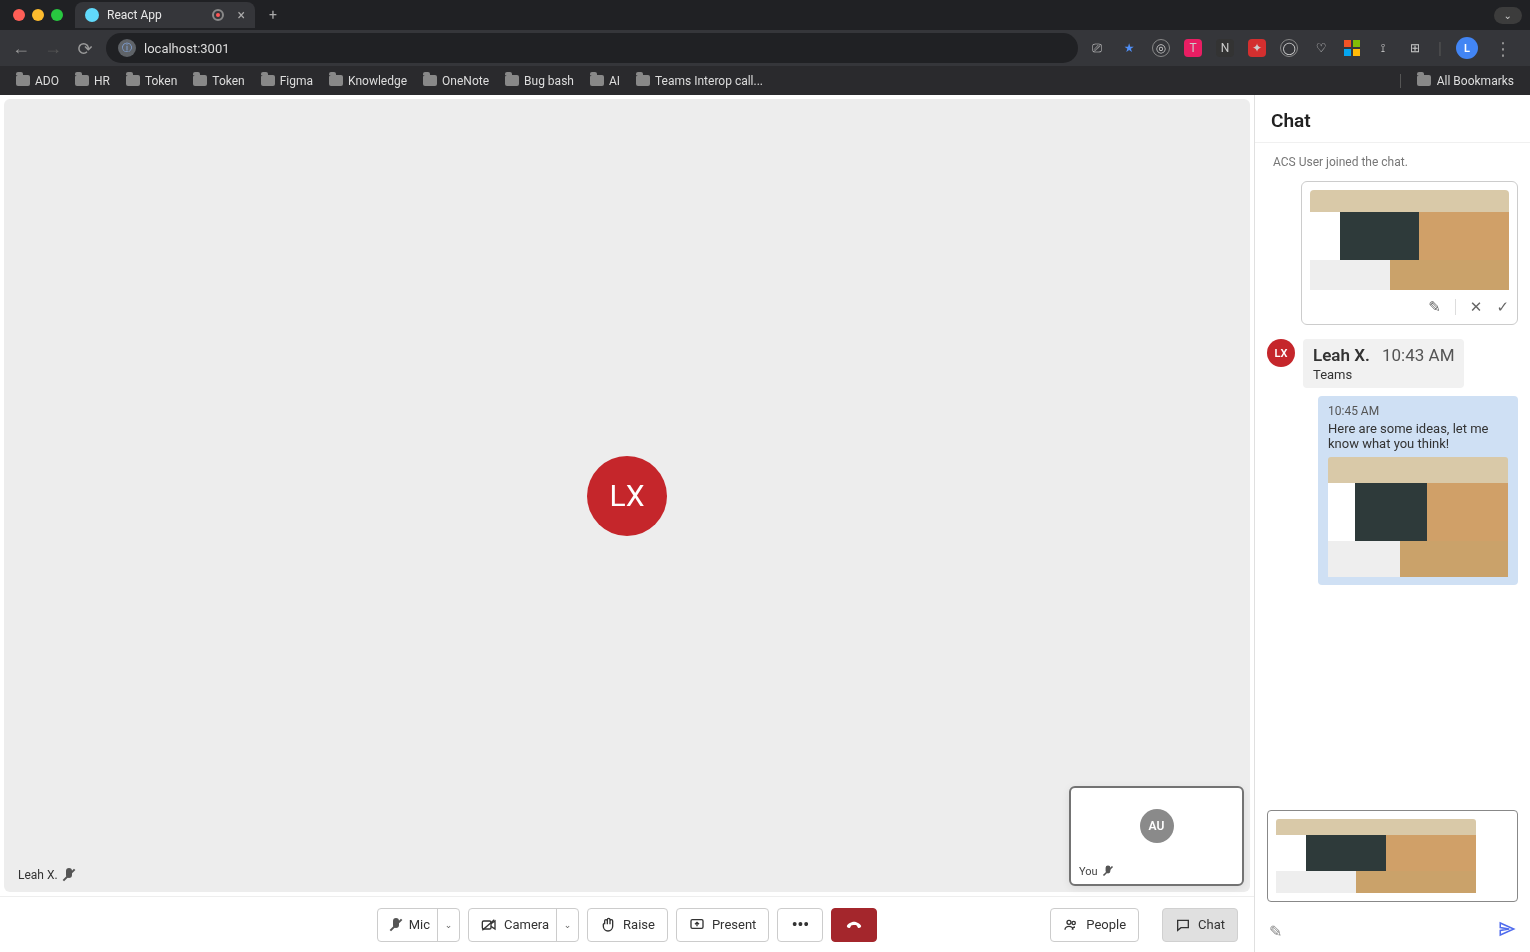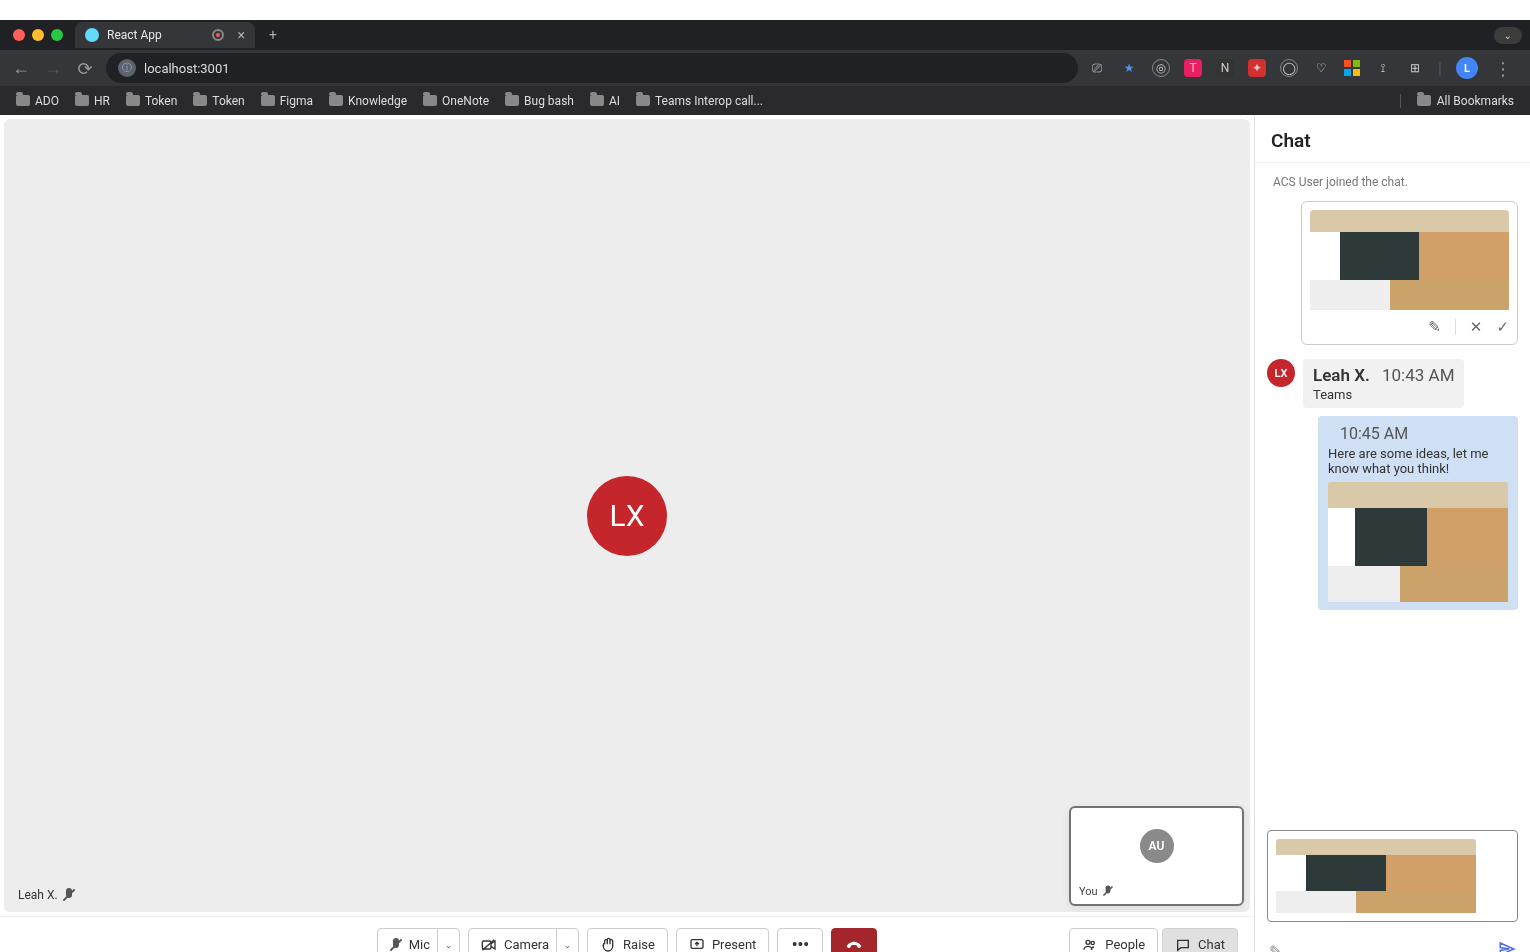--- a/index.html
+++ b/index.html
@@ -1,19 +1,19 @@
 <!DOCTYPE html>
 <html><head>
 <meta charset="utf-8">
 <style>
 * { margin: 0; padding: 0; box-sizing: border-box; font-family: -apple-system, BlinkMacSystemFont, "Segoe UI", Roboto, sans-serif; }
 html, body { width: 1530px; height: 952px; overflow: hidden; background: #fff; }
 
 
-.browser-chrome { background: #2a2a2a; color: #ccc; height: 95px; display: flex; flex-direction: column; margin-top: 20px; }
+.browser-chrome { background: #2a2a2a; color: #ccc; height: 95px; display: flex; flex-direction: column; }
 .tab-strip { height: 30px; display: flex; align-items: center; padding: 0 8px; background: #202124; }
 .window-controls { display: flex; gap: 7px; margin-right: 12px; margin-left: 5px;}
 .wc-dot { width: 12px; height: 12px; border-radius: 50%; }
 .wc-close { background: #ff5f57; } .wc-min { background: #febc2e; } .wc-max { background: #28c840; }
 .tab { background: #35363a; border-radius: 8px 8px 0 0; padding: 5px 10px; display: flex; align-items: center; gap: 8px; font-size: 12px; color: #e8e8e8; width: 180px; }
 .tab-favicon { width: 14px; height: 14px; background: #61dafb; border-radius: 50%; }
 .close-x, .newtab-plus { color: #aaa; font-size: 14px; cursor: pointer; }
 .newtab-plus { margin-left: 14px; }
 .tab-rec { width:12px; height:12px; border:2px solid #888; border-radius:50%; display:flex; align-items:center; justify-content:center; margin-left:auto; margin-right:6px;}
 .tab-rec::after{content:""; width:4px; height:4px; background:#f55; border-radius:50%;}
@@ -53,21 +53,21 @@
 .pip-avatar { position:absolute; top:40%; left:50%; transform:translate(-50%,-50%); width:34px; height:34px; border-radius:50%; background:#8a8a8a; color:#fff; display:flex; align-items:center; justify-content:center; font-size:12px; font-weight:600;}
 .pip-label { position:absolute; bottom:6px; left:8px; font-size:11px; color:#444; display:flex; align-items:center; gap:4px;}
 
 .control-bar { height:56px; display:flex; align-items:center; justify-content:center; gap:8px; background:#fff; border-top:1px solid #eee; position:relative;}
 .ctrl-btn { height:34px; border:1px solid #ccc; border-radius:4px; background:#fff; display:flex; align-items:center; gap:7px; padding:0 12px; font-size:13px; color:#333; cursor:pointer;}
 .ctrl-btn.split { padding-right:0;}
 .ctrl-btn.split .split-caret { border-left:1px solid #ccc; width:22px; height:100%; display:flex; align-items:center; justify-content:center; color:#666; font-size:9px;}
 .ctrl-btn.more { width:46px; justify-content:center; font-size:16px; font-weight:700; }
 .ctrl-btn.hangup { background:#a4262c; border-color:#a4262c; color:#fff; width:46px; justify-content:center;}
 .ctrl-btn.hangup svg{width:20px;height:20px;}
-.right-buttons { position:absolute; right:16px; display:flex; gap:4px;margin-left:20px;}
+.right-buttons { position:absolute; right:16px; display:flex; gap:23px;margin-left:20px;}
 .ctrl-btn.chat-active { background:#e0e0e0; border-color:#d0d0d0;}
 
 .icon { width:16px; height:16px; display:inline-block; position:relative; }
 
 
 .chat-panel { width:276px; border-left:1px solid #e0e0e0; display:flex; flex-direction:column; height:100%; background:#fff;}
 .chat-header { font-size:19px; font-weight:600; padding:14px 16px 10px; color:#222; border-bottom:1px solid #f0f0f0;}
 .chat-body { flex:1; overflow-y:auto; padding:12px 12px 6px; font-size:13px; color:#333; }
 .chat-body::-webkit-scrollbar{width:6px;} .chat-body::-webkit-scrollbar-thumb{background:#ccc; border-radius:3px;}
 .sys-msg { text-align:center; font-size:12px; color:#777; margin-bottom:12px;}
@@ -89,21 +89,21 @@
 
 .msg-in { display:flex; gap:8px; margin-bottom:6px; }
 .msg-avatar { width:28px; height:28px; border-radius:50%; background:#c5262b; color:#fff; font-size:11px; font-weight:600; display:flex; align-items:center; justify-content:center; flex-shrink:0;}
 .msg-bubble { background:#f1f1f1; border-radius:4px; padding:6px 10px; max-width:180px;}
 .msg-bubble.continued { margin-left:36px;}
 .msg-meta { font-size:17px; color:#555; margin-bottom:2px;}
 .msg-meta .name{ font-weight:600; color:#333; margin-right:8px;}
 
 .msg-out { display:flex; justify-content:flex-end; margin:8px 0;}
 .msg-out-bubble { background:#cfe0f4; border-radius:4px; padding:8px 10px; max-width:200px;}
-.msg-out-bubble .ts{font-size:16px; color:#555; margin-bottom:3px;margin-left:12px;}
+.msg-out-bubble .ts{font-size:12px; color:#555; margin-bottom:3px;}
 .msg-out-img { width:100%; height:120px; margin-top:6px; border-radius:3px;}
 
 .composer { border:1px solid #888; border-radius:4px; margin:6px 12px 12px; padding:8px; position:relative;}
 .composer-text { font-size:13px; color:#333; margin-bottom:6px;}
 .composer-img { width:200px; height:74px; border-radius:3px;}
 .composer-bottom{ display:flex; align-items:center; gap:10px; padding:6px 14px 10px;}
 .send-btn{ margin-left:auto; color:#4f6bed; font-size:18px; cursor:pointer;}
 .pen-icon{ color:#888;}
 </style>
 </head>

